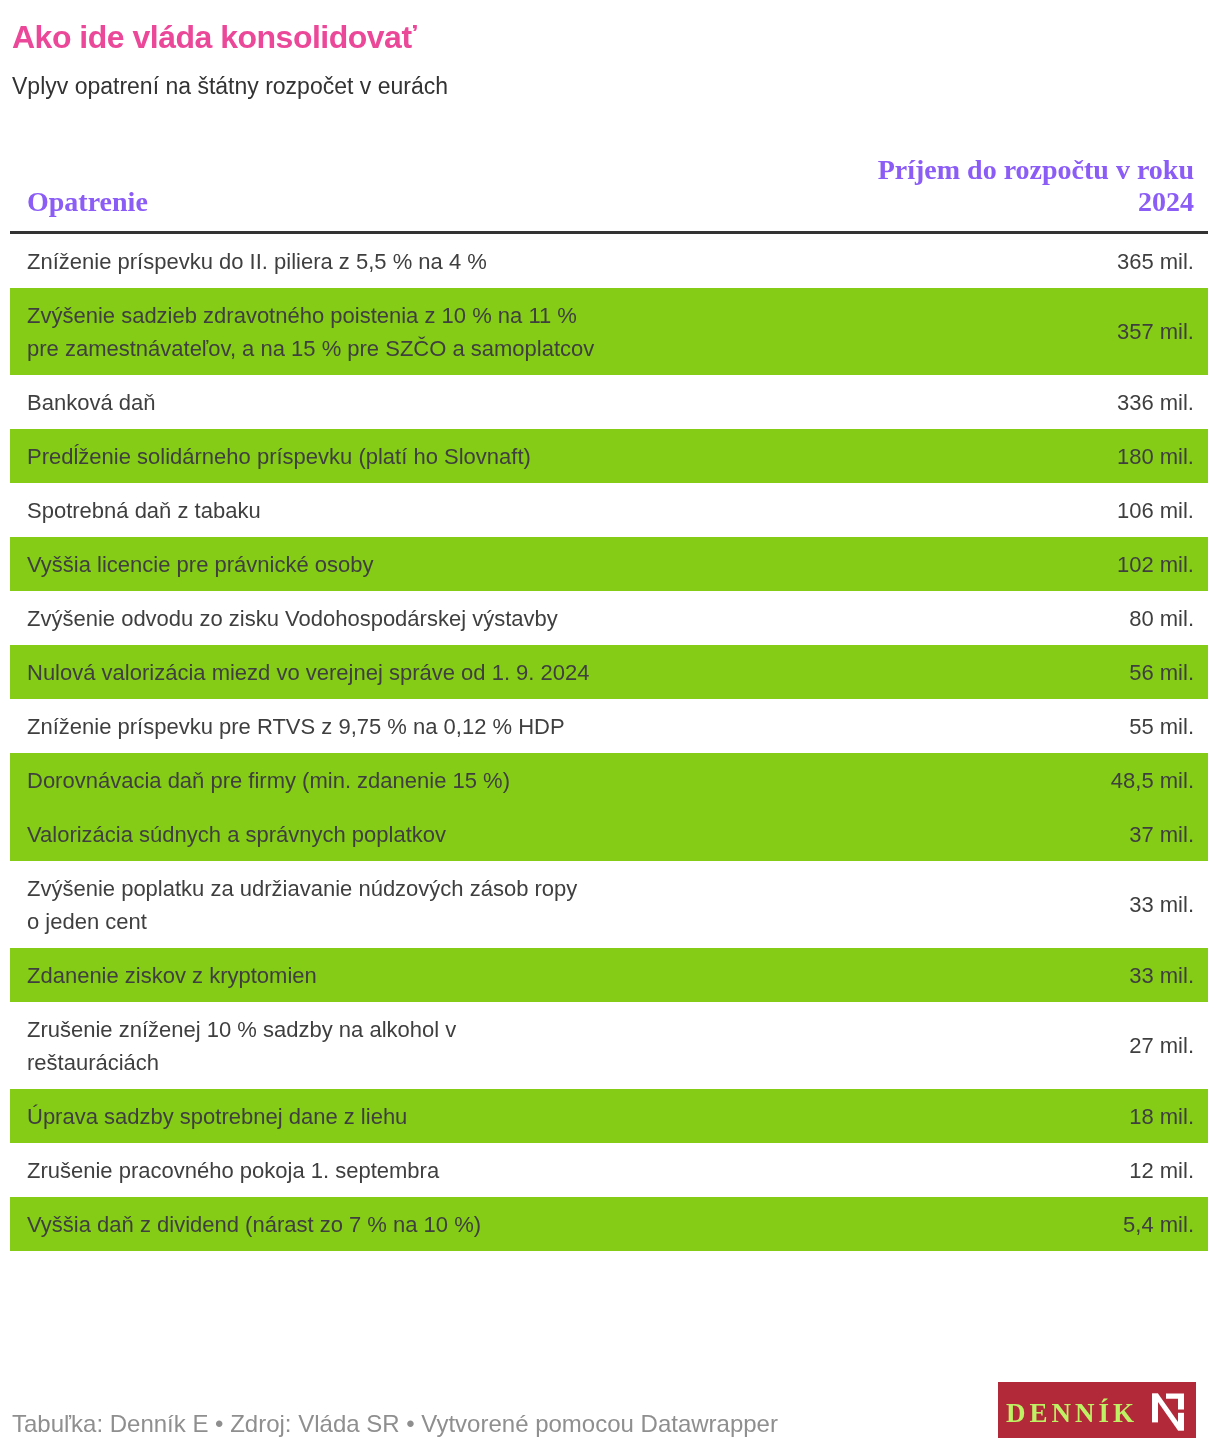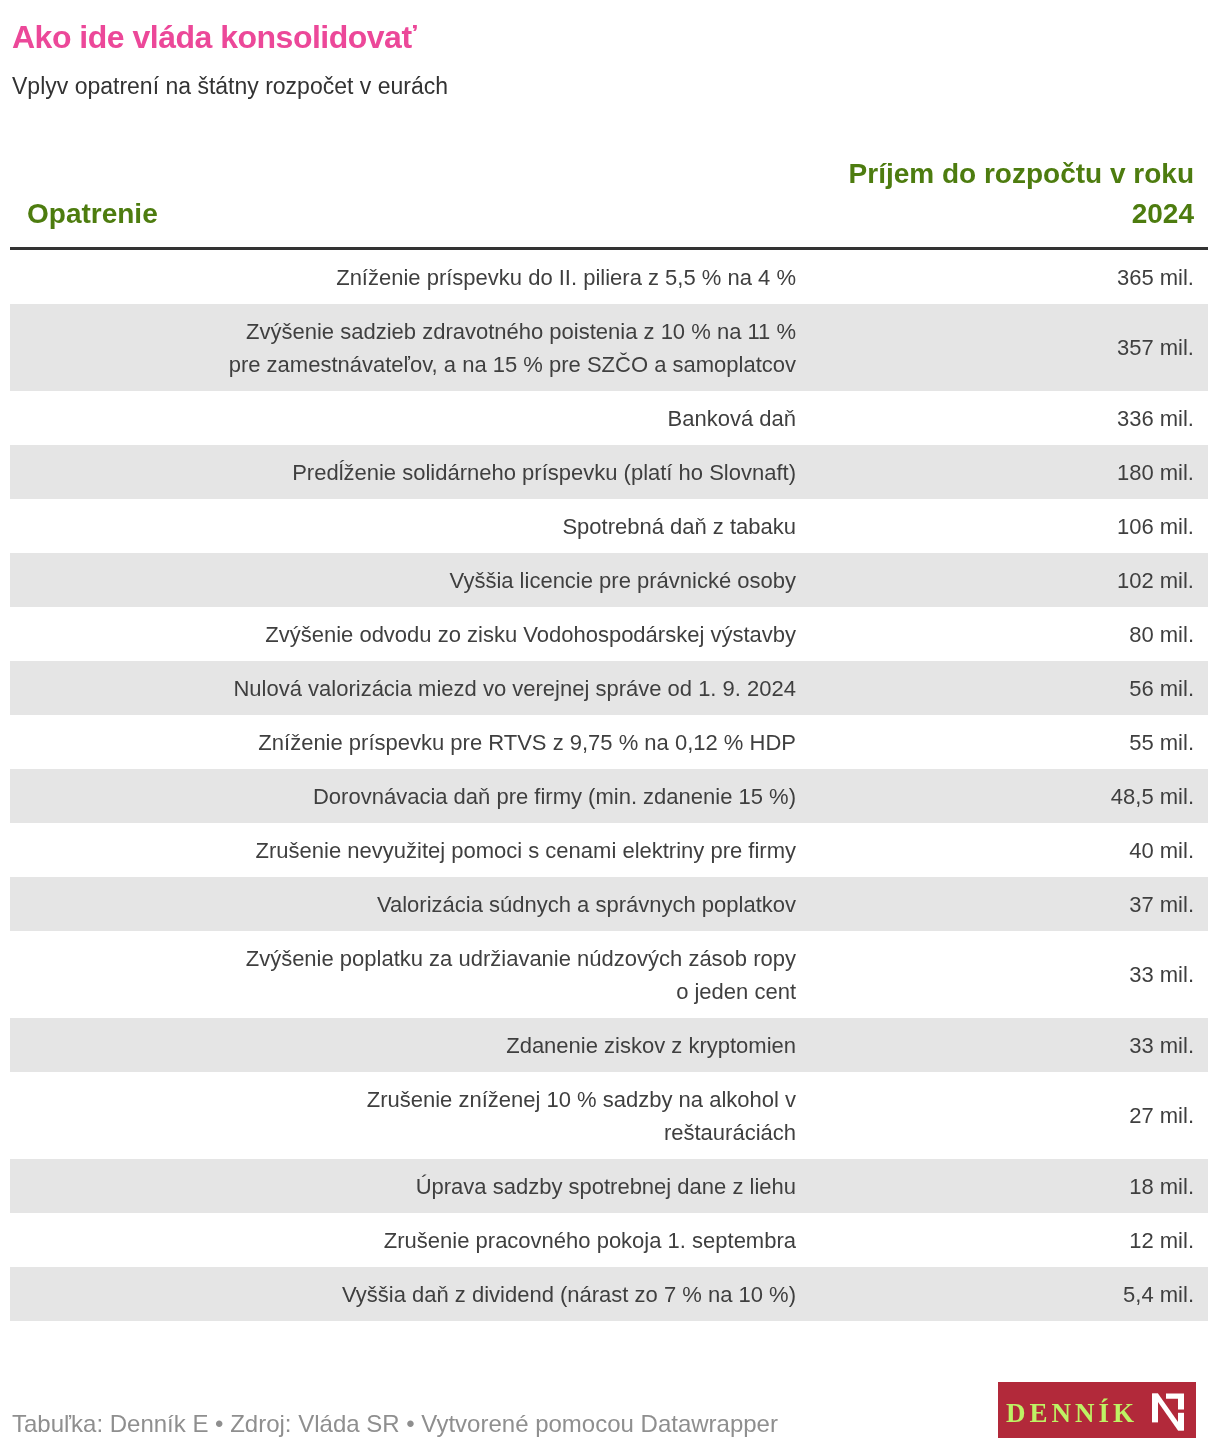--- a/index.html
+++ b/index.html
@@ -22,35 +22,35 @@
 
   table.dw-table{
     border-collapse:collapse;table-layout:fixed;
     margin:50px 12px 0 10px;width:1198px;
   }
   col.c-measure{width:826px;}
   col.c-value{width:372px;}
 
   thead th{
     vertical-align:bottom;
-    font-size:28px;line-height:40px;font-weight:700;color:#4d7c0f;
+    font-size:28px;line-height:32px;font-weight:700;color:#8b5cf6;
     border-bottom:3px solid #333333;
-    padding-bottom:13px;padding-top:4px;
+    padding-bottom:13px;padding-top:4px;font-family:Liberation Serif, serif;
   }
   th.h-measure{text-align:left;padding-left:17px;}
   th.h-value{text-align:right;padding-right:14px;white-space:pre-line;}
 
   tbody td{
     font-size:22px;line-height:33px;
     padding-top:10.5px;padding-bottom:10.5px;
     color:#3f3f3f;vertical-align:middle;
   }
-  td.t-measure{text-align:right;padding-left:17px;padding-right:40px;white-space:pre-line;}
+  td.t-measure{text-align:left;padding-left:17px;padding-right:40px;white-space:pre-line;}
   td.t-value{text-align:right;padding-right:14px;white-space:nowrap;}
-  tbody tr.stripe{background:#e5e5e5;}
+  tbody tr.stripe{background:#84cc16;}
 
   .attribution{
     position:absolute;left:12px;bottom:16px;
     font-size:24px;line-height:24px;color:#8f8f8f;
   }
 
   .brand-logo{
     position:absolute;right:24px;bottom:10px;
     width:198px;height:60px;
     display:flex;align-items:center;justify-content:center;
@@ -119,24 +119,20 @@
           <td class="t-value">56 mil.</td>
         </tr>
         <tr>
           <td class="t-measure">Zníženie príspevku pre RTVS z 9,75 % na 0,12 % HDP</td>
           <td class="t-value">55 mil.</td>
         </tr>
         <tr class="stripe">
           <td class="t-measure">Dorovnávacia daň pre firmy (min. zdanenie 15 %)</td>
           <td class="t-value">48,5 mil.</td>
         </tr>
-        <tr>
-          <td class="t-measure">Zrušenie nevyužitej pomoci s cenami elektriny pre firmy</td>
-          <td class="t-value">40 mil.</td>
-        </tr>
         <tr class="stripe">
           <td class="t-measure">Valorizácia súdnych a správnych poplatkov</td>
           <td class="t-value">37 mil.</td>
         </tr>
         <tr>
           <td class="t-measure">Zvýšenie poplatku za udržiavanie núdzových zásob ropy
 o jeden cent</td>
           <td class="t-value">33 mil.</td>
         </tr>
         <tr class="stripe">

